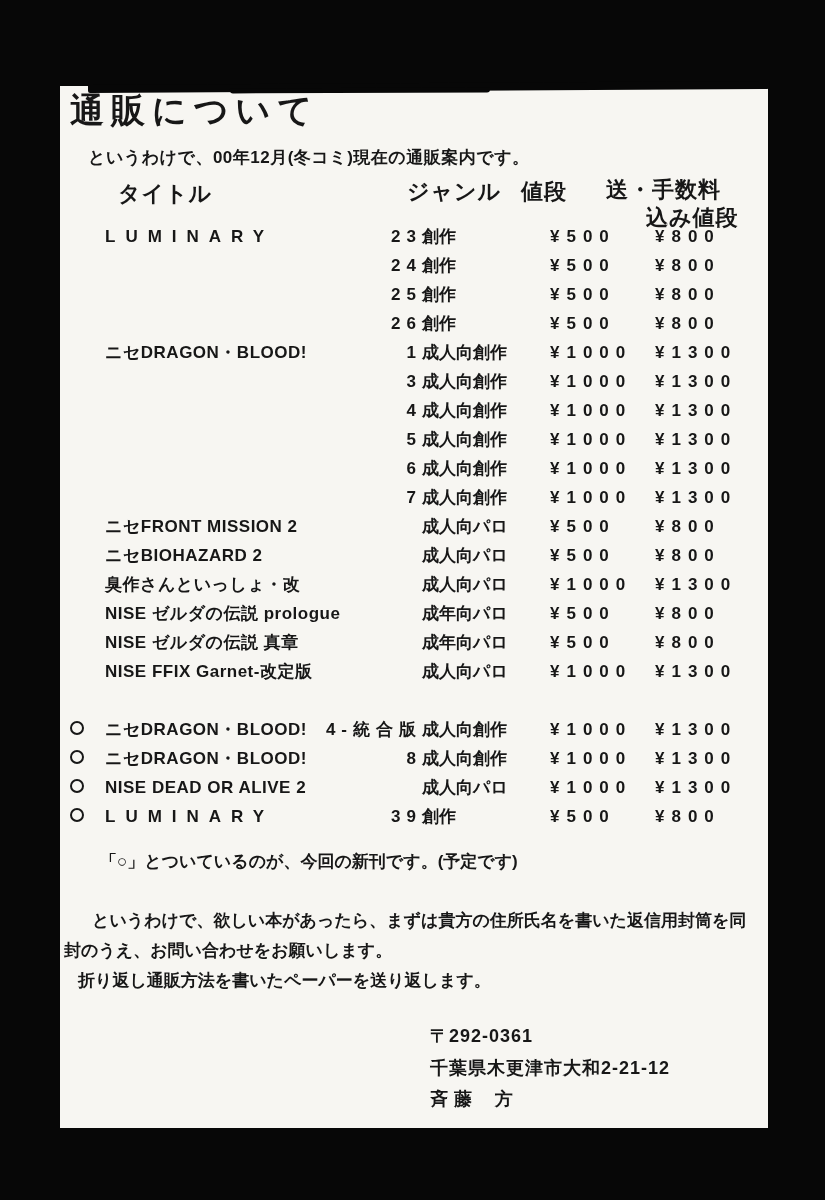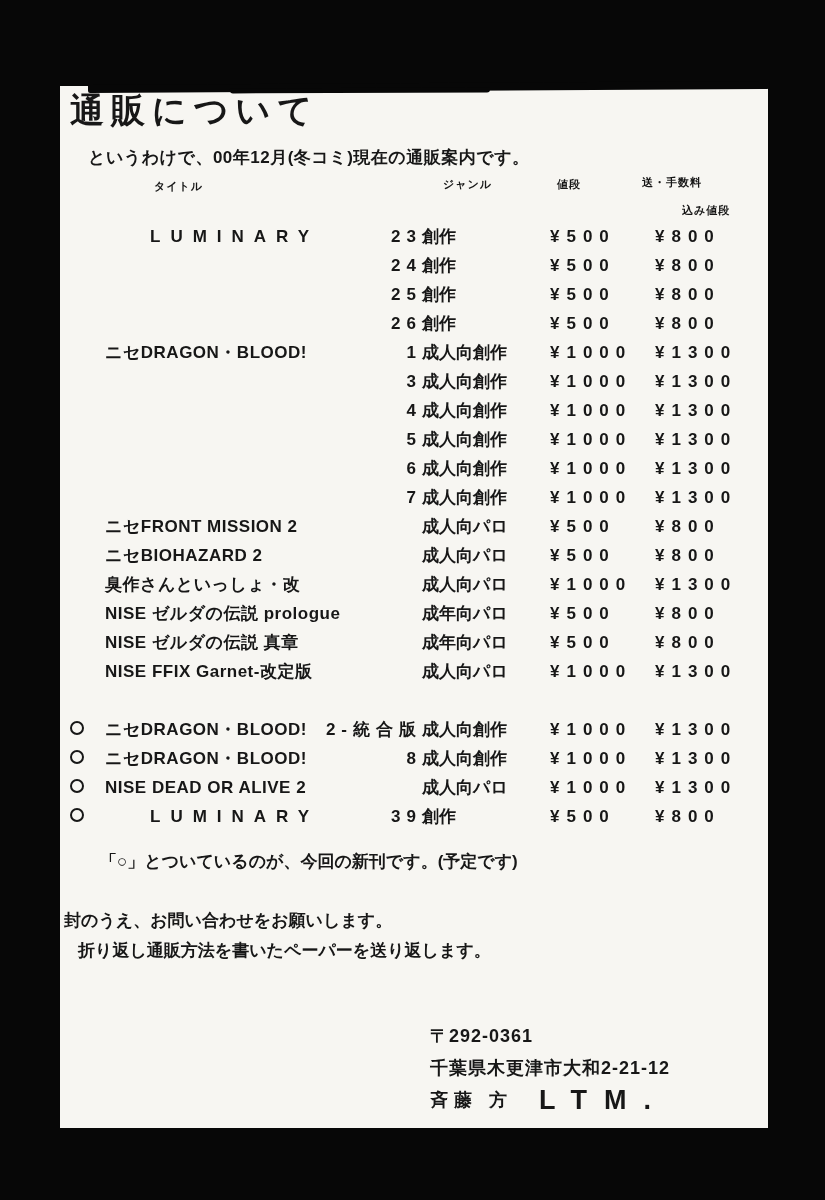--- a/index.html
+++ b/index.html
@@ -36,51 +36,51 @@
     transform:rotate(-0.2deg);
   }
   .page-title{
     position:absolute;left:10px;top:2px;margin:0;
     font-size:34px;letter-spacing:7px;
   }
   .intro{
     position:absolute;left:28px;top:60px;margin:0;
     font-size:17px;letter-spacing:0.5px;
   }
-  .thead span{position:absolute;font-size:11px;letter-spacing:1px;margin-left:36px;}
+  .thead span{position:absolute;font-size:22px;letter-spacing:1px;}
   .h-title{left:58px;top:93px;}
   .h-genre{left:347px;top:91px;}
   .h-price{left:461px;top:91px;}
   .h-ship1{left:546px;top:89px;}
   .h-ship2{left:586px;top:117px;}
   .rows{position:absolute;left:7px;top:136px;width:697px;}
   .row{
     display:grid;
     grid-template-columns:38px 215px 102px 128px 105px 1fr;
     height:29px;align-items:center;
     font-size:17px;
   }
   .row.gap{margin-top:29px;}
   .cell{white-space:nowrap;overflow:visible;}
   .cell.title{letter-spacing:0.5px;}
-  .cell.title.wide{letter-spacing:10px;margin-left:45px;}
+  .cell.title.wide{letter-spacing:10px;}
   .cell.num{letter-spacing:6px;text-align:right;}
   .cell.price,.cell.total{letter-spacing:7px;}
   .circle{
     display:inline-block;width:14px;height:14px;
     border:2.5px solid var(--ink);border-radius:50%;
     margin-left:3px;
   }
   .note{position:absolute;left:40px;top:764px;margin:0;font-size:17px;}
   .closing{position:absolute;left:4px;top:820px;width:700px;font-size:17px;line-height:30px;}
   .closing .cl-0{padding-left:28px;}
   .closing .cl-1{padding-left:0;}
   .closing .cl-2{padding-left:14px;font-family:Liberation Serif, serif;}
   .address{position:absolute;left:370px;top:934px;font-size:18px;line-height:32px;letter-spacing:1px;}
-  .address .name-line{display:flex;align-items:center;}
+  .address .name-line{display:flex;align-items:center;font-family:Liberation Mono, monospace;}
   .address .contact-name{letter-spacing:6px;}
   .address .brand{font-size:27px;letter-spacing:17px;margin-left:26px;}
 </style>
 </head>
 <body>
 
 <div class="frame">
   <div class="page">
     <div class="artifact-top"></div>
     <div class="artifact-top2"></div>
@@ -222,21 +222,21 @@
         <span class="cell mark"></span>
         <span class="cell title">NISE FFIX Garnet-改定版</span>
         <span class="cell num"></span>
         <span class="cell genre">成人向パロ</span>
         <span class="cell price">¥1000</span>
         <span class="cell total">¥1300</span>
       </div>
         <div class="row gap">
         <span class="cell mark"><span class="circle"></span></span>
         <span class="cell title">ニセDRAGON・BLOOD!</span>
-        <span class="cell num">2-統合版</span>
+        <span class="cell num">4-統合版</span>
         <span class="cell genre">成人向創作</span>
         <span class="cell price">¥1000</span>
         <span class="cell total">¥1300</span>
       </div>
         <div class="row">
         <span class="cell mark"><span class="circle"></span></span>
         <span class="cell title">ニセDRAGON・BLOOD!</span>
         <span class="cell num">8</span>
         <span class="cell genre">成人向創作</span>
         <span class="cell price">¥1000</span>
@@ -256,26 +256,26 @@
         <span class="cell num">39</span>
         <span class="cell genre">創作</span>
         <span class="cell price">¥500</span>
         <span class="cell total">¥800</span>
       </div>
       </div>
 
     <p class="note">「○」とついているのが、今回の新刊です。(予定です)</p>
 
     <div class="closing">
+      <div class="cl-0">というわけで、欲しい本があったら、まずは貴方の住所氏名を書いた返信用封筒を同</div>
       <div class="cl-1">封のうえ、お問い合わせをお願いします。</div>
       <div class="cl-2">折り返し通販方法を書いたペーパーを送り返します。</div>
     </div>
 
     <div class="address">
       <div>〒292-0361</div>
       <div>千葉県木更津市大和2-21-12</div>
       <div class="name-line">
         <span class="contact-name">斉藤 方</span>
-        <span class="brand">LTM.</span>
       </div>
     </div>
   </div>
 </div>
 
 </body></html>

